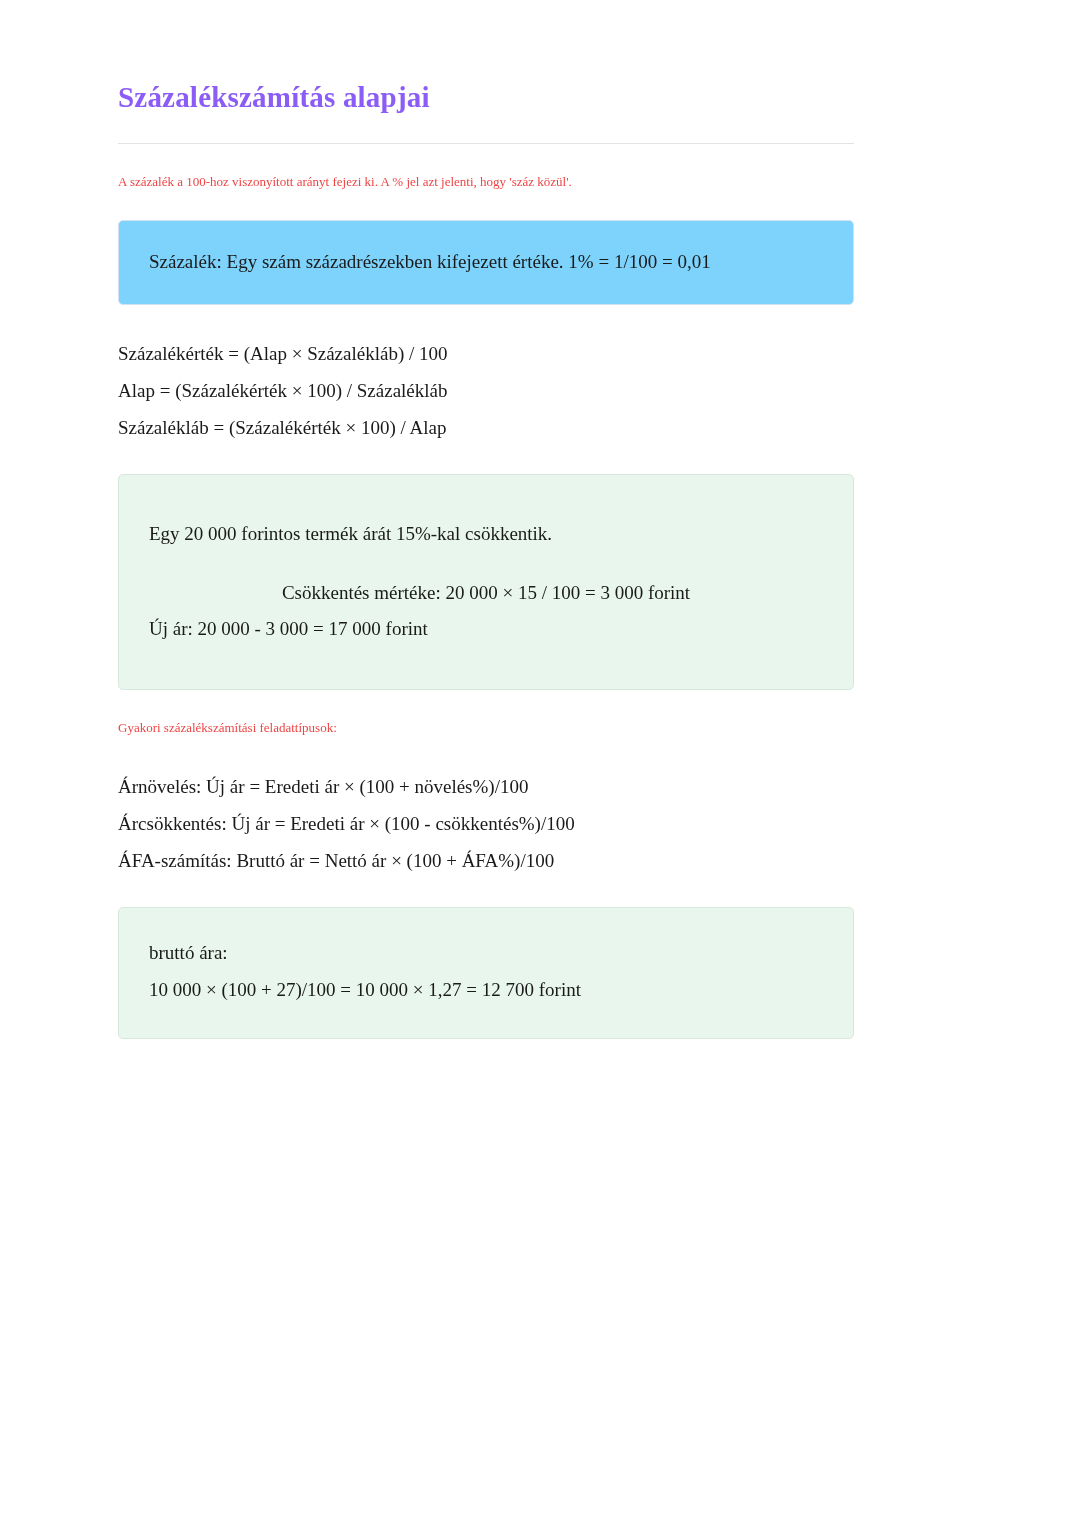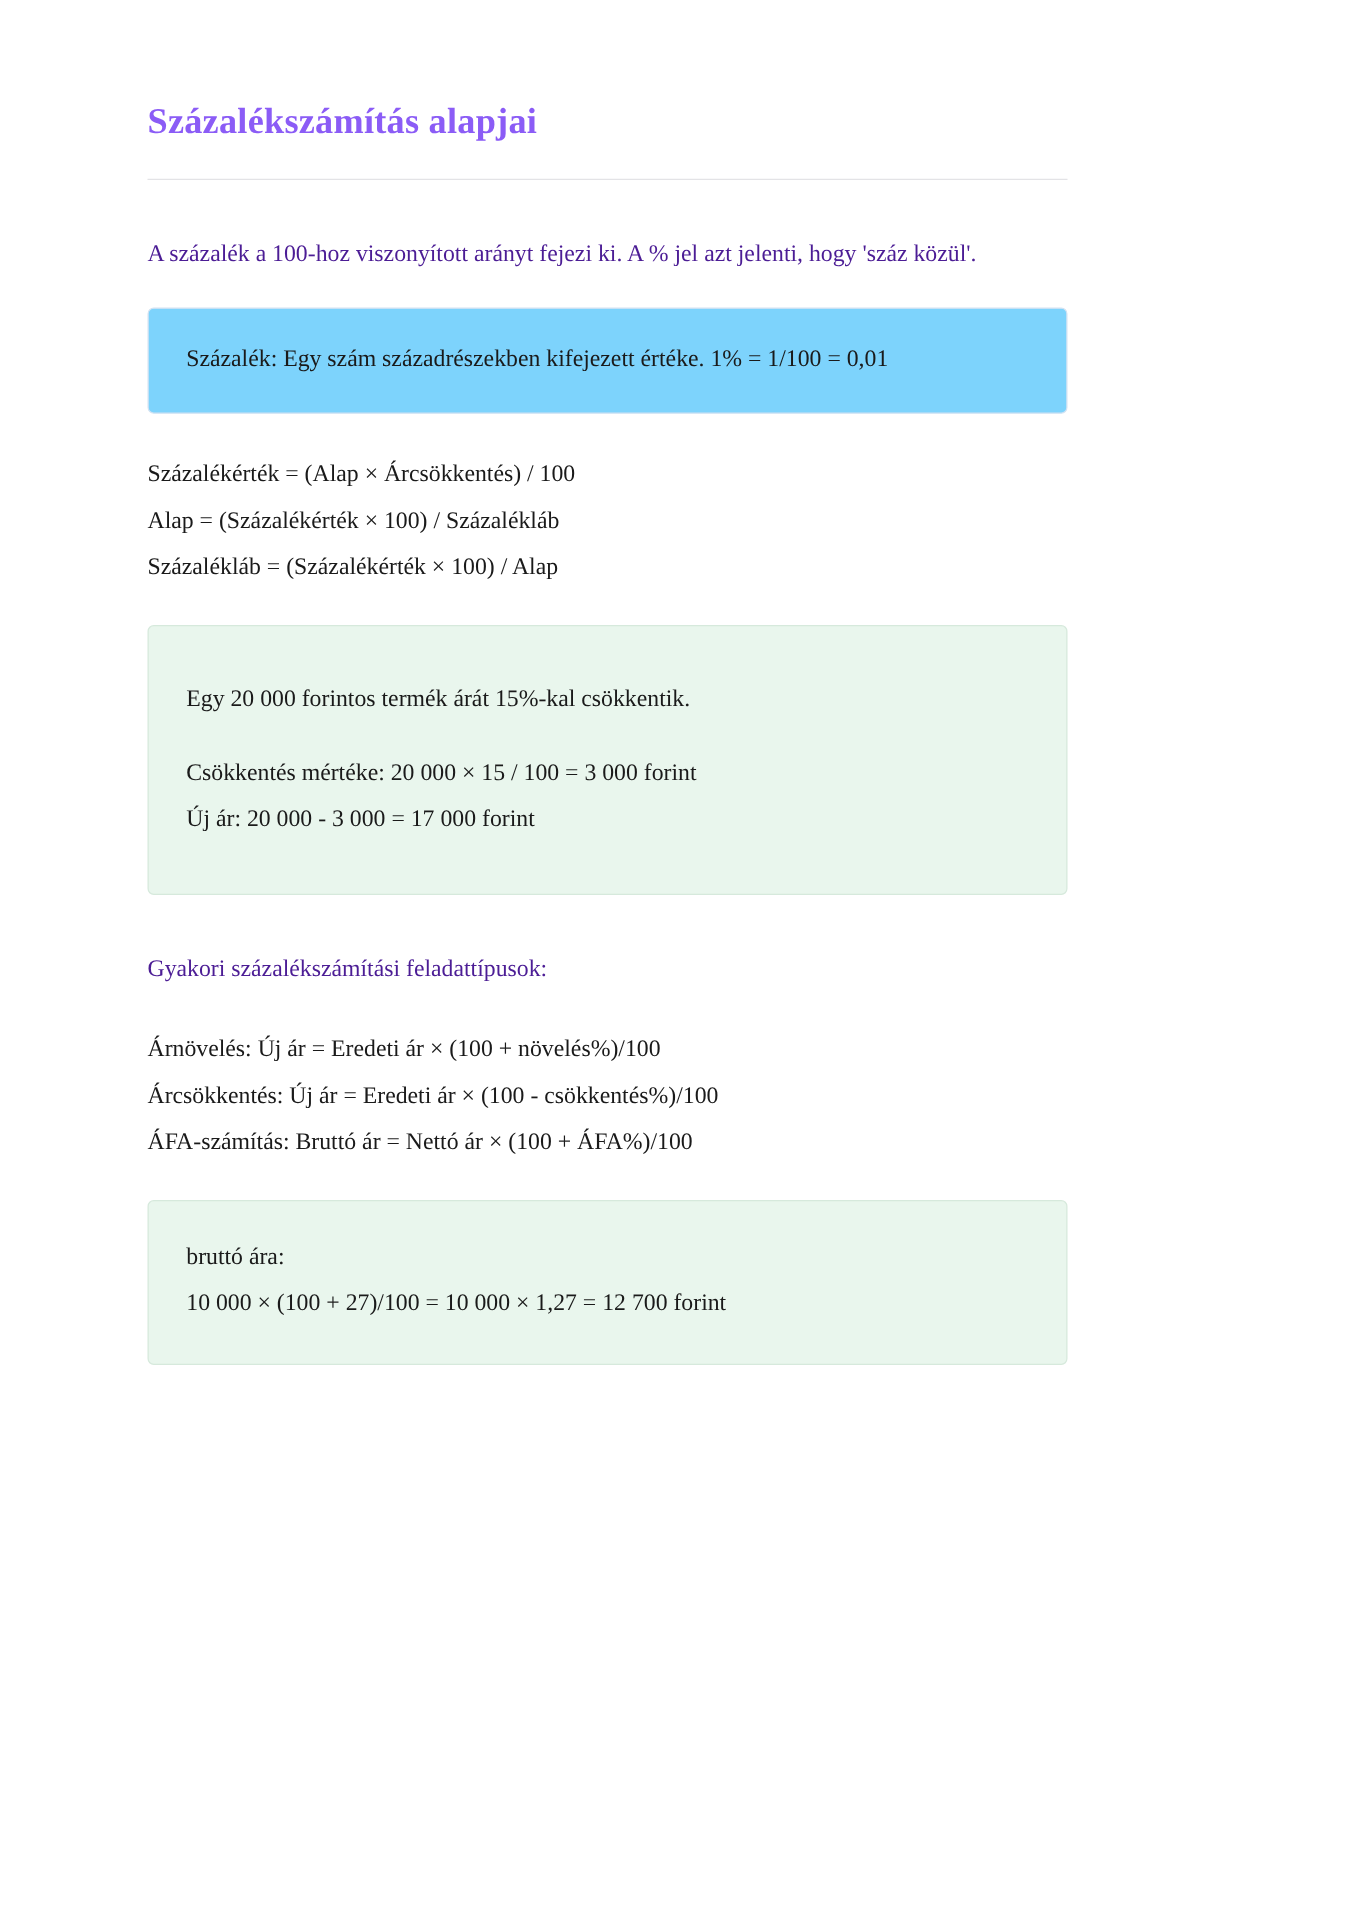--- a/index.html
+++ b/index.html
@@ -28,24 +28,24 @@
     letter-spacing: 0.2px;
     margin: 18px 0 0 0;
     line-height: 1.2;
   }
   .title-rule {
     border: 0;
     border-top: 1px solid #e3e3e6;
     margin: 28px 0 0 0;
   }
   .para {
-    font-size: 19px;
+    font-size: 13px;
     line-height: 1.55;
-    margin: 45px 0 0 0;
-    color: #4c1d95;
+    margin: 28px 0 0 0;
+    color: #ef4444;
   }
   .formula-block {
     margin-top: 30px;
   }
   .formula-line {
     font-size: 19px;
     line-height: 1.95;
     color: #1a1a1a;
   }
   .callout {
@@ -72,39 +72,40 @@
   .callout-line {
     font-size: 19px;
     line-height: 1.62;
     color: #1a1a1a;
   }
   .callout-line + .callout-line {
     margin-top: 6px;
   }
   .callout-line.spaced {
     margin-top: 28px;
+    text-align: center;
   }
 </style>
 </head>
 <body>
 
 <div class="page">
 
   <h1 class="doc-title">Százalékszámítás alapjai</h1>
   <hr class="title-rule">
 
   <p class="para">A százalék a 100-hoz viszonyított arányt fejezi ki. A % jel azt jelenti, hogy 'száz közül'.</p>
 
   <div class="callout definition">
     <div class="callout-line">Százalék: Egy szám századrészekben kifejezett értéke. 1% = 1/100 = 0,01</div>
   </div>
 
 
   <div class="formula-block">
-    <div class="formula-line">Százalékérték = (Alap × Árcsökkentés) / 100</div>
+    <div class="formula-line">Százalékérték = (Alap × Százalékláb) / 100</div>
     <div class="formula-line">Alap = (Százalékérték × 100) / Százalékláb</div>
     <div class="formula-line">Százalékláb = (Százalékérték × 100) / Alap</div>
   </div>
 
   <div class="callout example">
     <div class="callout-line">Egy 20 000 forintos termék árát 15%-kal csökkentik.</div>
     <div class="callout-line spaced">Csökkentés mértéke: 20 000 × 15 / 100 = 3 000 forint</div>
     <div class="callout-line">Új ár: 20 000 - 3 000 = 17 000 forint</div>
   </div>
 

